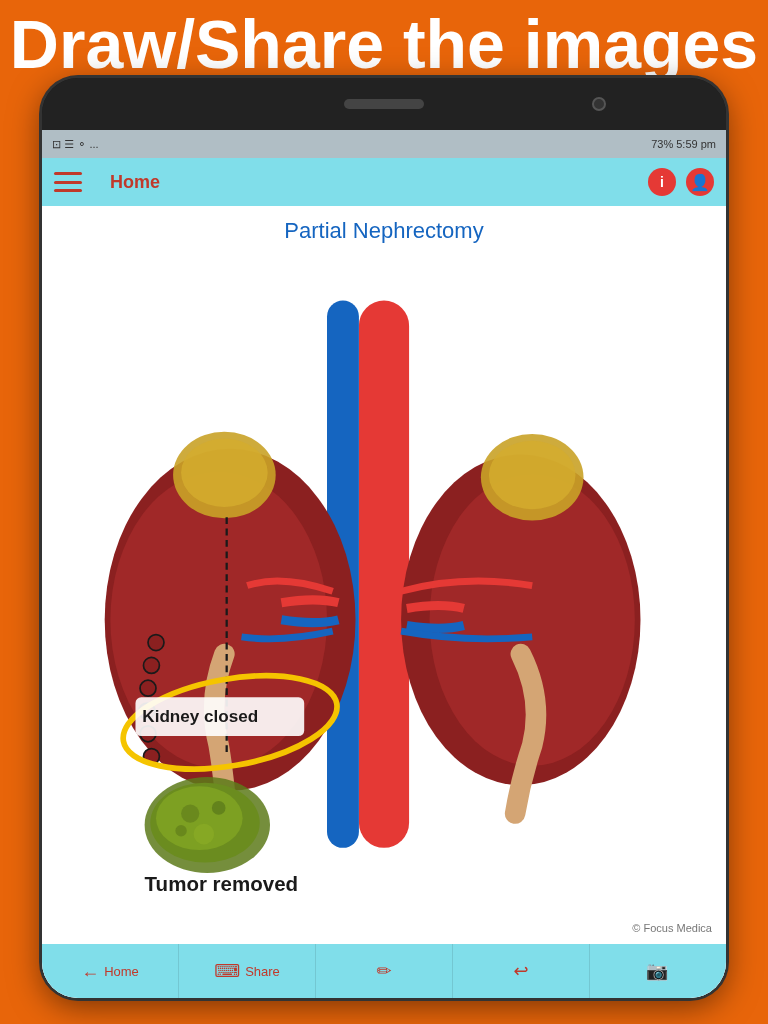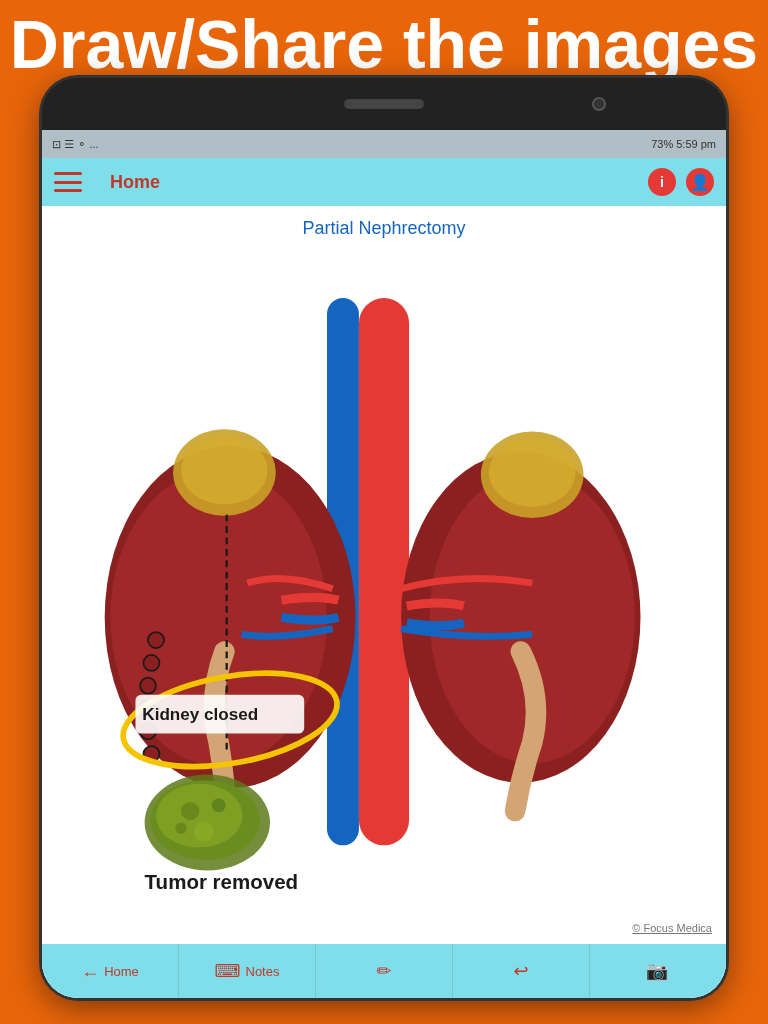--- a/index.html
+++ b/index.html
@@ -174,21 +174,21 @@
       background: white;
       display: flex;
       flex-direction: column;
       overflow: hidden;
       position: relative;
     }
 
     .page-title {
       text-align: center;
       color: #1565c0;
-      font-size: 18px;
+      font-size: 22px;
       font-weight: 500;
       padding: 12px 0 6px;
     }
 
     
     .illustration-area {
       flex: 1;
       position: relative;
       overflow: hidden;
     }
@@ -226,21 +226,20 @@
       font-size: 18px;
     }
 
     
     .copyright {
       position: absolute;
       bottom: 10px;
       right: 14px;
       font-size: 11px;
       color: #777;
-      text-decoration: underline;
     }
   </style>
 </head>
 <body>
 
 <div class="top-banner">
   <span class="top-banner-text">Draw/Share the images</span>
 </div>
 
 <div class="phone-frame">
@@ -344,21 +343,21 @@
         <div class="copyright">© Focus Medica</div>
       </div>
 
       <div class="bottom-toolbar">
         <div class="toolbar-btn">
           <span class="toolbar-icon">←</span>
           <span>Home</span>
         </div>
         <div class="toolbar-btn">
           <span class="toolbar-icon">⌨</span>
-          <span>Notes</span>
+          <span>Share</span>
         </div>
         <div class="toolbar-btn">
           <span class="toolbar-icon">✏</span>
         </div>
         <div class="toolbar-btn">
           <span class="toolbar-icon">↩</span>
         </div>
         <div class="toolbar-btn">
           <span class="toolbar-icon">📷</span>
         </div>

